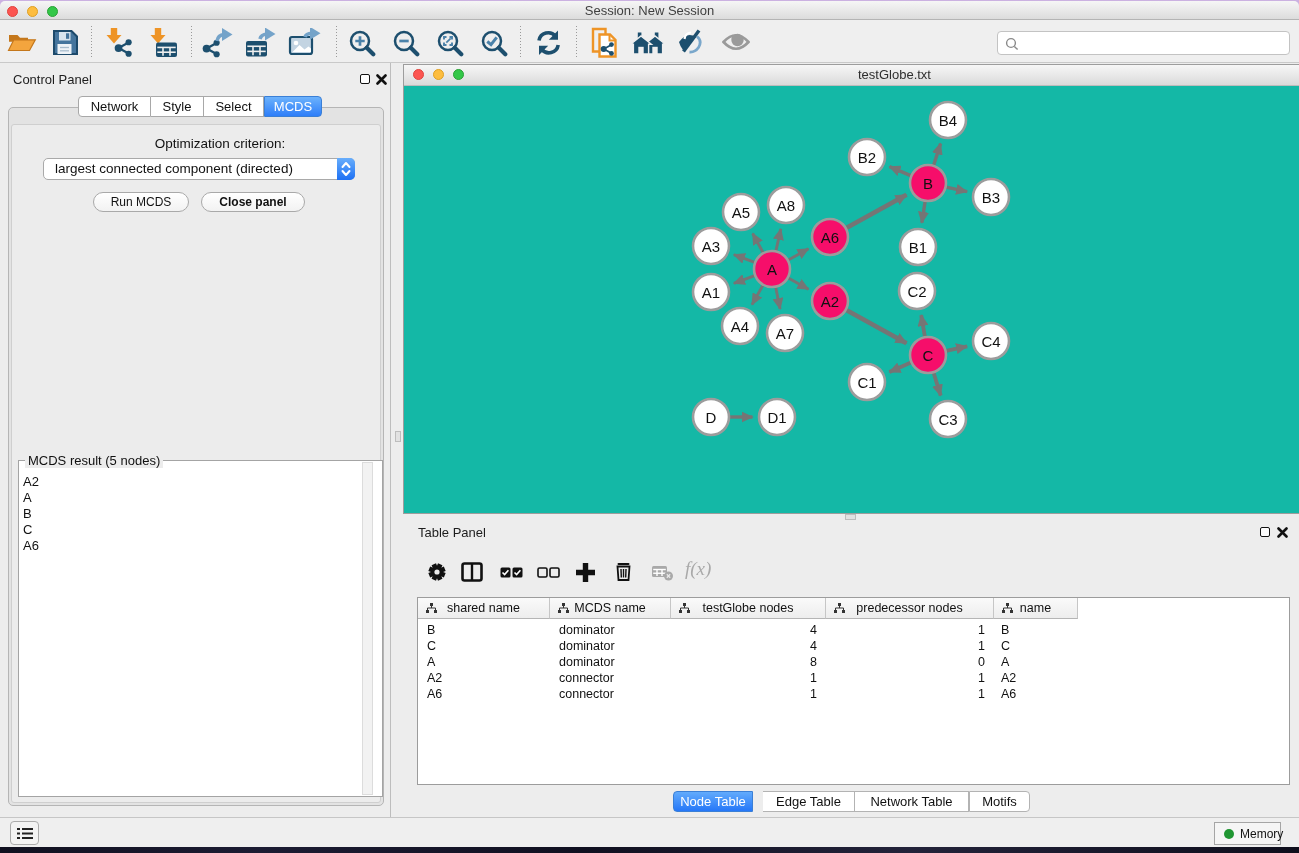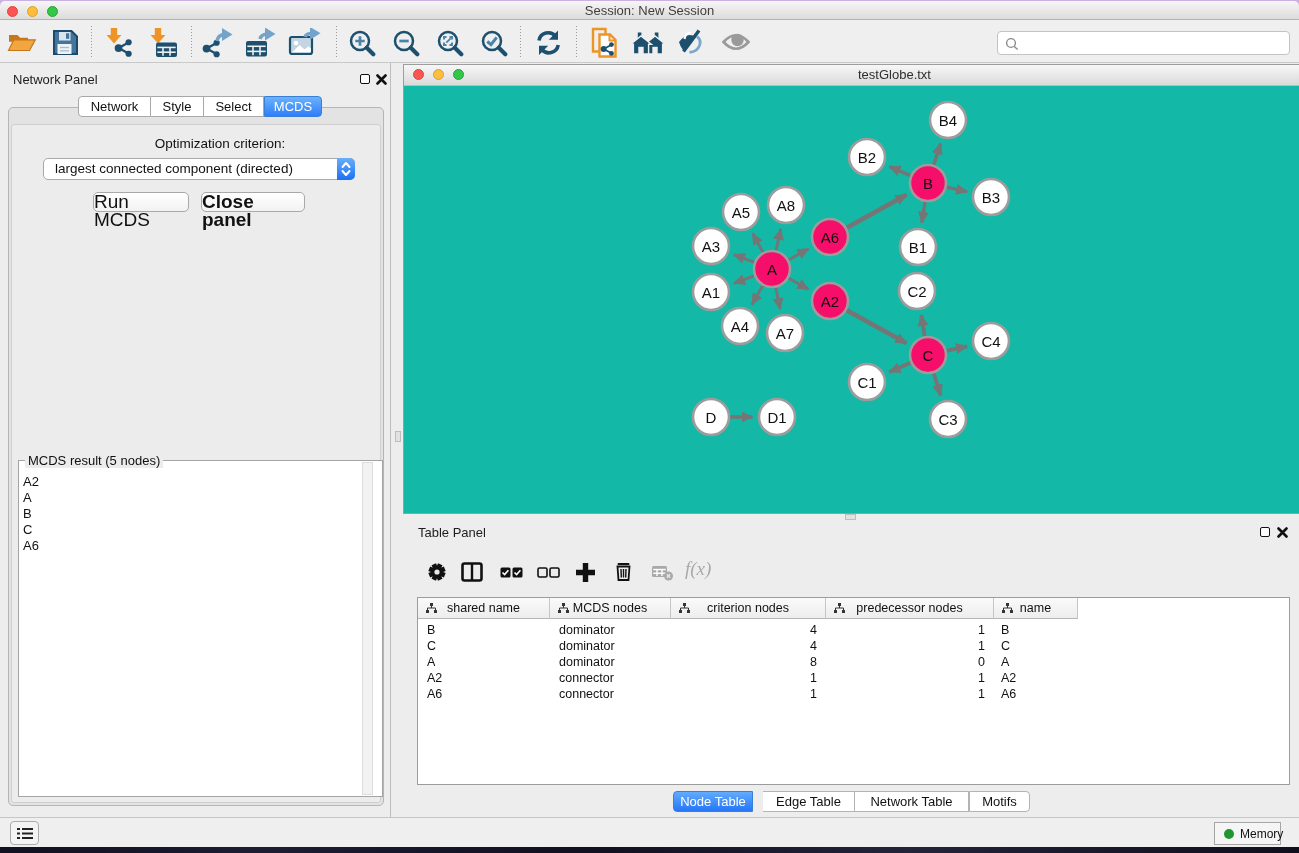--- a/index.html
+++ b/index.html
@@ -35,22 +35,22 @@
   font-size:13px; color:#111; text-align:center; line-height:19px; }
 .tab.sel { background:linear-gradient(#6cb2fc,#2e7ef9); color:#fff; border-color:#3a7fd6; }
 
 
 #cpouter { left:8px; top:44px; width:376px; height:699px; background:#e3e3e3;
   border:1px solid #b5b5b5; border-radius:5px; }
 #cpinner { left:11px; top:61px; width:370px; height:679px; background:#ececec;
   border:1px solid #cfcfcf; border-radius:3px; }
 
 .button { position:absolute; height:20px; background:linear-gradient(#ffffff,#f2f2f2);
-  border:1px solid #a9a9a9; border-radius:5px; font-size:19px; color:#111;
-  line-height:18px; }
+  border:1px solid #a9a9a9; border-radius:10px; font-size:12px; color:#111;
+  text-align:center; line-height:18px; }
 
 #combo { left:43px; top:95px; width:312px; height:22px; background:#fff;
   border:1px solid #a9a9a9; border-radius:5px; font-size:13.5px; color:#111; line-height:20px; }
 #combostep { left:337px; top:95px; width:18px; height:22px; border-radius:0 5px 5px 0;
   background:linear-gradient(#68aefc,#1d70f4); }
 
 
 #fieldset { left:18px; top:397px; width:365px; height:337px; border:1px solid #a4a4a4; }
 #fslegend { left:25px; top:390px; padding:0 3px; background:#ececec; font-size:13px; color:#111; }
 #listbox { left:19px; top:398px; width:363px; height:335px; background:#fff; font-size:13px; color:#111; }
@@ -213,21 +213,21 @@
   <div class="tsep" style="left:576px"></div>
   <div id="searchbox" class="abs">
     <svg class="abs" style="left:7px;top:5px" width="14" height="14" viewBox="0 0 14 14">
       <circle cx="6" cy="6" r="4.4" fill="none" stroke="#8a8a8a" stroke-width="1.4"></circle>
       <line x1="9.4" y1="9.4" x2="12.6" y2="12.6" stroke="#8a8a8a" stroke-width="1.4"></line>
     </svg>
   </div>
 </div>
 
 <div id="leftpanel" class="abs">
-  <div class="paneltitle abs" style="left:13px;top:9px;">Network Panel</div>
+  <div class="paneltitle abs" style="left:13px;top:9px;">Control Panel</div>
   <div class="wicon abs" style="left:360px;top:11px;"></div>
   <svg class="abs" style="left:376px;top:11px" width="11" height="11" viewBox="0 0 11 11">
     <path d="M1.5 1.5 L9.5 9.5 M9.5 1.5 L1.5 9.5" stroke="#111" stroke-width="2.6" stroke-linecap="round"></path>
   </svg>
   <div id="cpouter" class="abs"></div>
   <div id="cpinner" class="abs"></div>
   <div class="tab" style="left:78px;width:73px;border-radius:4px 0 0 4px;">Network</div>
   <div class="tab" style="left:151px;width:53px;border-left:none;">Style</div>
   <div class="tab" style="left:204px;width:60px;border-left:none;">Select</div>
   <div class="tab sel" style="left:264px;width:58px;border-radius:0 4px 4px 0;">MCDS</div>
@@ -403,27 +403,27 @@
         <rect x="4" y="0" width="3" height="3" fill="#333"></rect>
         <rect x="0" y="7" width="3" height="3" fill="#333"></rect>
         <rect x="8" y="7" width="3" height="3" fill="#333"></rect>
         <path d="M5.5 3 V5 M1.5 7 V5 H9.5 V7" fill="none" stroke="#333" stroke-width="1"></path>
       </svg><span>shared name</span></div>
 <div class="th" style="left:132px;width:121px;"><svg class="abs" style="left:8px;top:5px" width="11" height="10" viewBox="0 0 11 10">
         <rect x="4" y="0" width="3" height="3" fill="#333"></rect>
         <rect x="0" y="7" width="3" height="3" fill="#333"></rect>
         <rect x="8" y="7" width="3" height="3" fill="#333"></rect>
         <path d="M5.5 3 V5 M1.5 7 V5 H9.5 V7" fill="none" stroke="#333" stroke-width="1"></path>
-      </svg><span>MCDS nodes</span></div>
+      </svg><span>MCDS name</span></div>
 <div class="th" style="left:253px;width:155px;"><svg class="abs" style="left:8px;top:5px" width="11" height="10" viewBox="0 0 11 10">
         <rect x="4" y="0" width="3" height="3" fill="#333"></rect>
         <rect x="0" y="7" width="3" height="3" fill="#333"></rect>
         <rect x="8" y="7" width="3" height="3" fill="#333"></rect>
         <path d="M5.5 3 V5 M1.5 7 V5 H9.5 V7" fill="none" stroke="#333" stroke-width="1"></path>
-      </svg><span>criterion nodes</span></div>
+      </svg><span>testGlobe nodes</span></div>
 <div class="th" style="left:408px;width:168px;"><svg class="abs" style="left:8px;top:5px" width="11" height="10" viewBox="0 0 11 10">
         <rect x="4" y="0" width="3" height="3" fill="#333"></rect>
         <rect x="0" y="7" width="3" height="3" fill="#333"></rect>
         <rect x="8" y="7" width="3" height="3" fill="#333"></rect>
         <path d="M5.5 3 V5 M1.5 7 V5 H9.5 V7" fill="none" stroke="#333" stroke-width="1"></path>
       </svg><span>predecessor nodes</span></div>
 <div class="th" style="left:576px;width:84px;"><svg class="abs" style="left:8px;top:5px" width="11" height="10" viewBox="0 0 11 10">
         <rect x="4" y="0" width="3" height="3" fill="#333"></rect>
         <rect x="0" y="7" width="3" height="3" fill="#333"></rect>
         <rect x="8" y="7" width="3" height="3" fill="#333"></rect>

